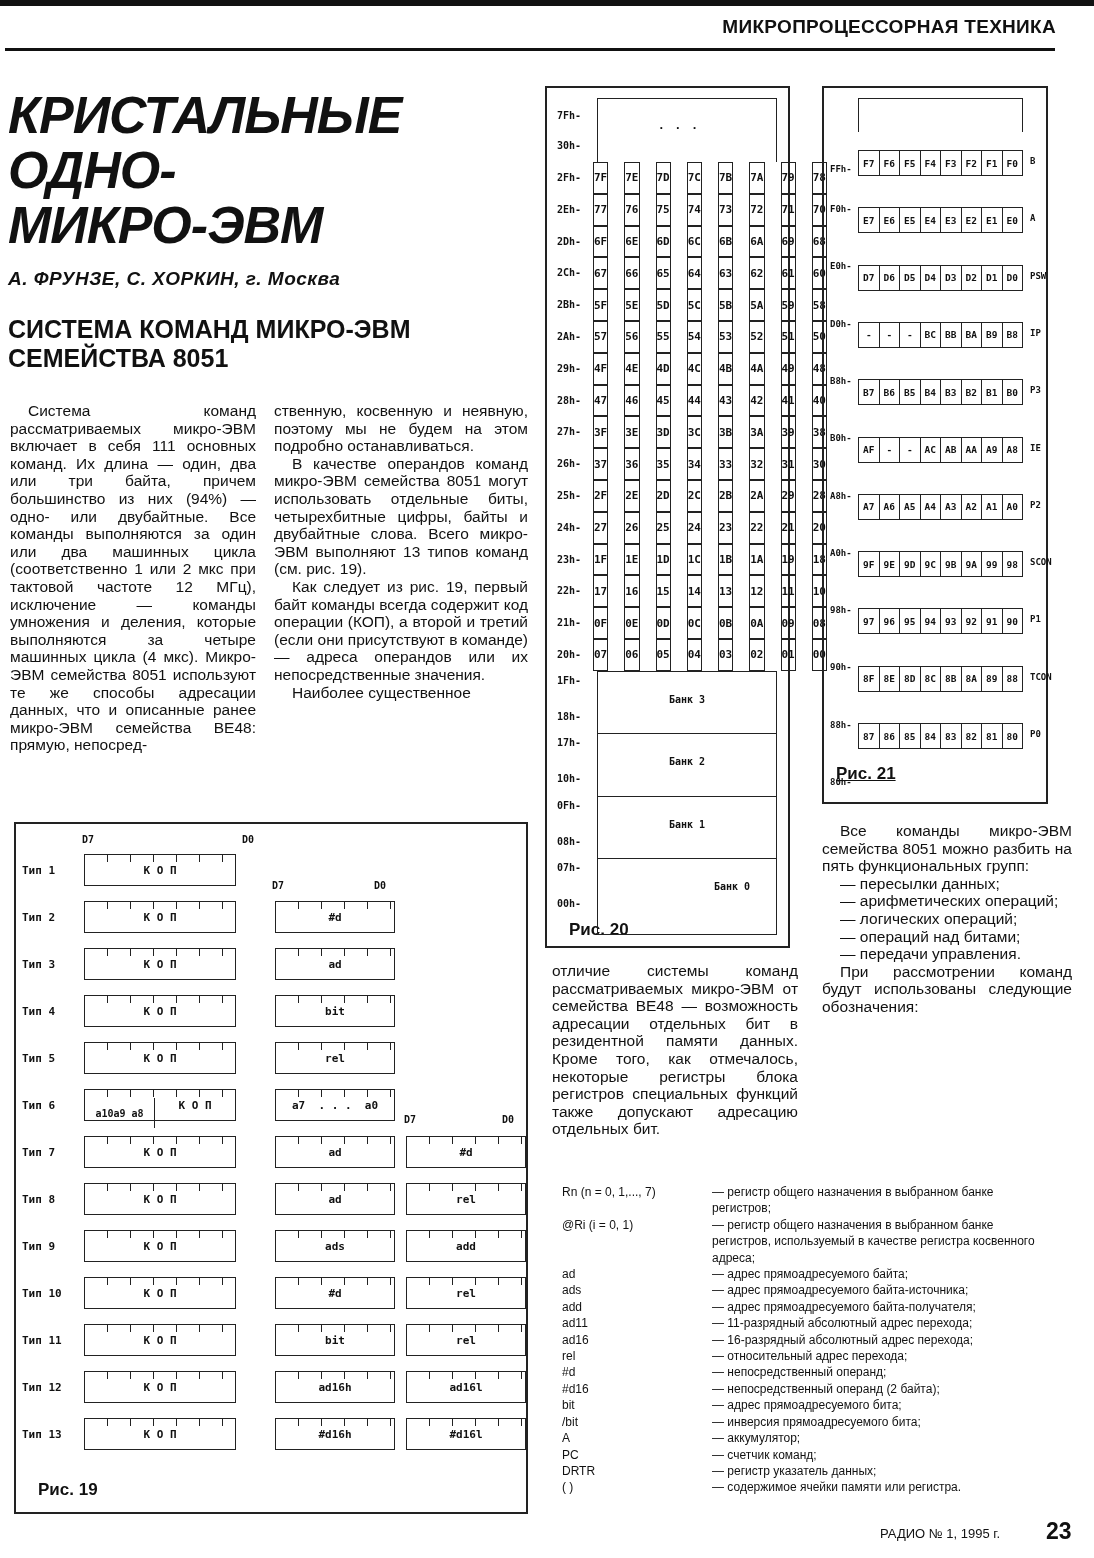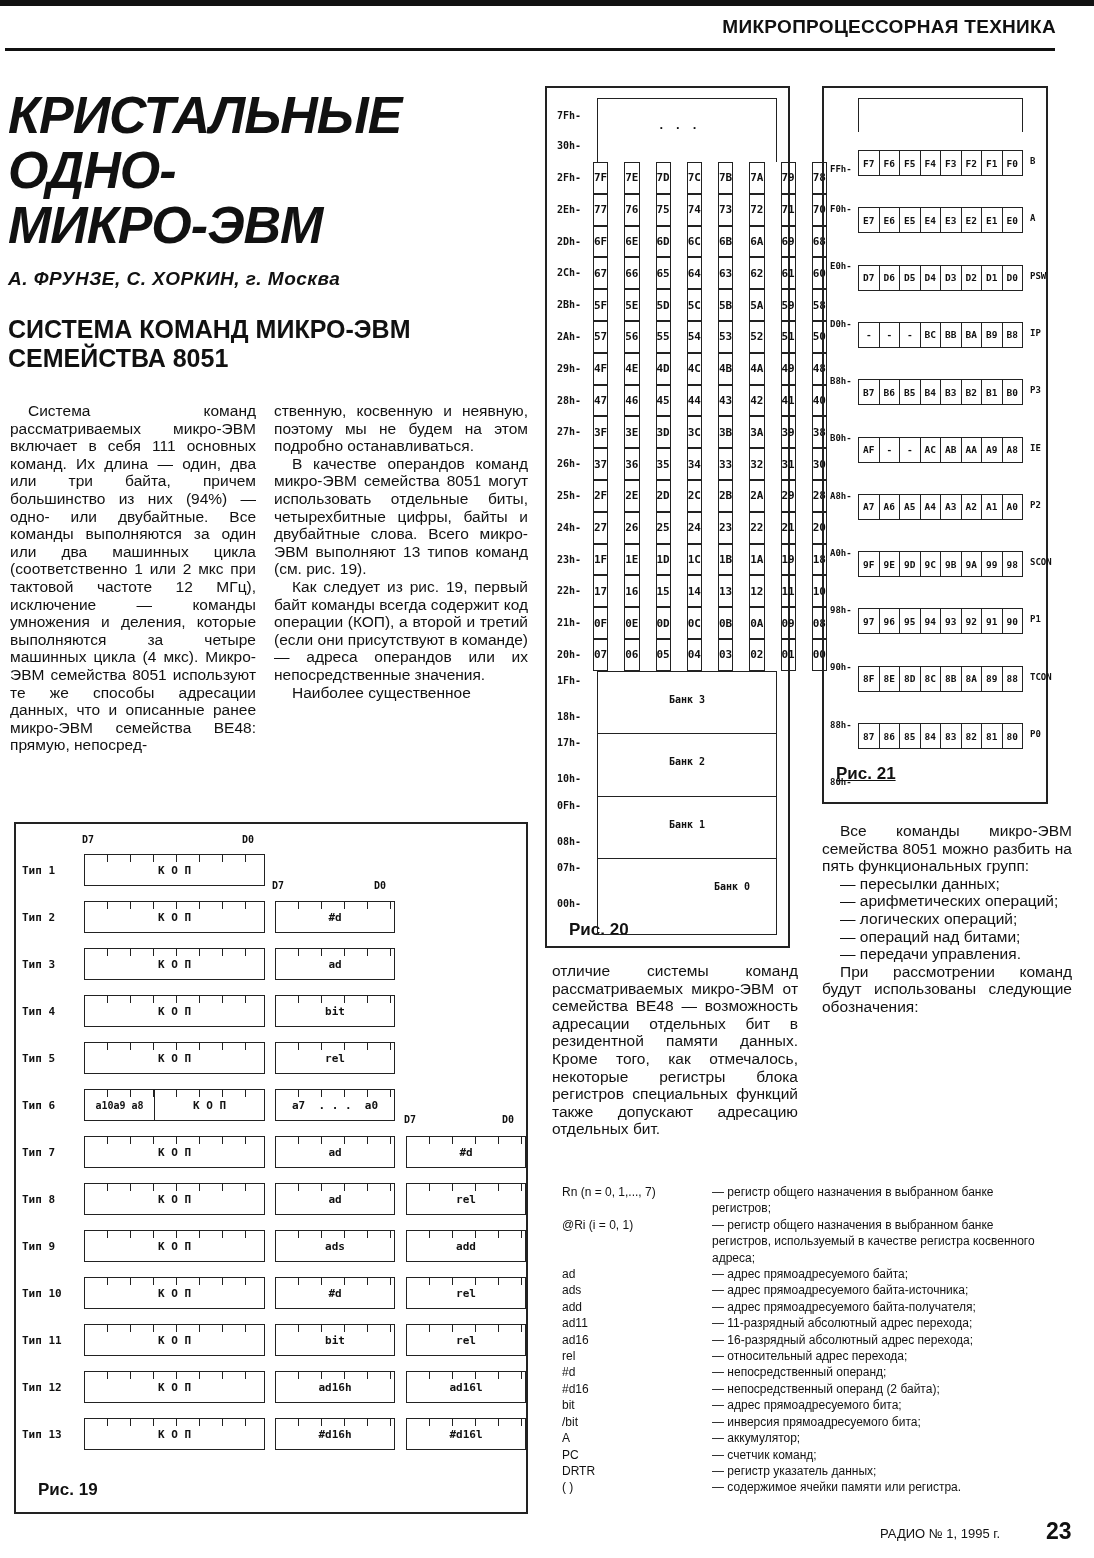--- a/index.html
+++ b/index.html
@@ -44,25 +44,25 @@
   .f21-cells { position: absolute; left: 28px; top: 0; width: 165px; height: 26px; display: flex; border-left: 1px solid #222; }
   .f21-cell { flex: 1; border: 1px solid #222; border-left: none; font-size: 9.5px; font-weight: bold; display: flex; align-items: center; justify-content: center; }
   .f21-name { position: absolute; left: 200px; top: 6px; font-size: 9px; font-weight: bold; }
   .f21-ffbox { position: absolute; left: 34px; top: 10px; width: 165px; height: 34px; border: 1.5px solid #222; border-bottom: none; }
 
   
   .fig19 { left: 14px; top: 822px; width: 514px; height: 692px; }
   .f19-row { position: absolute; left: 6px; height: 34px; width: 500px; }
   .f19-type { position: absolute; left: 0; top: 10px; font-size: 11px; font-weight: bold; }
   .f19-byte { position: absolute; top: 0; height: 32px; border: 1.5px solid #222; font-size: 11px; font-weight: bold; display: flex; align-items: center; justify-content: center; background-image: repeating-linear-gradient(to right, transparent 0, transparent 22px, #222 22px, #222 23px); background-size: 100% 7px; background-repeat: no-repeat; }
-  .b1 { left: 62px; width: 181px; }
+  .b1 { left: 62px; width: 152px; }
   .b2 { left: 253px; width: 120px; }
   .b3 { left: 384px; width: 120px; }
   .f19-dlabel { position: absolute; font-size: 10px; font-weight: bold; }
-  .split-left { position: absolute; left: 0; top: 0; height: 100%; width: 70px; border-right: 1.5px solid #222; display: flex; align-items: center; justify-content: center; font-size: 10px; }
+  .split-left { position: absolute; left: 0; top: 8px; height: 100%; width: 70px; border-right: 1.5px solid #222; display: flex; align-items: center; justify-content: center; font-size: 10px; }
 
   
   .legend { position: absolute; left: 562px; top: 1184px; width: 480px; font-size: 12px; line-height: 16.4px; }
   .legend-row { display: flex; }
   .legend-sym { width: 150px; flex-shrink: 0; }
   .legend-desc { flex: 1; }
 
   .footer-journal { position: absolute; left: 880px; top: 1526px; font-size: 13px; }
   .footer-page { position: absolute; left: 1046px; top: 1518px; font-weight: bold; font-size: 23px; }
 </style>

